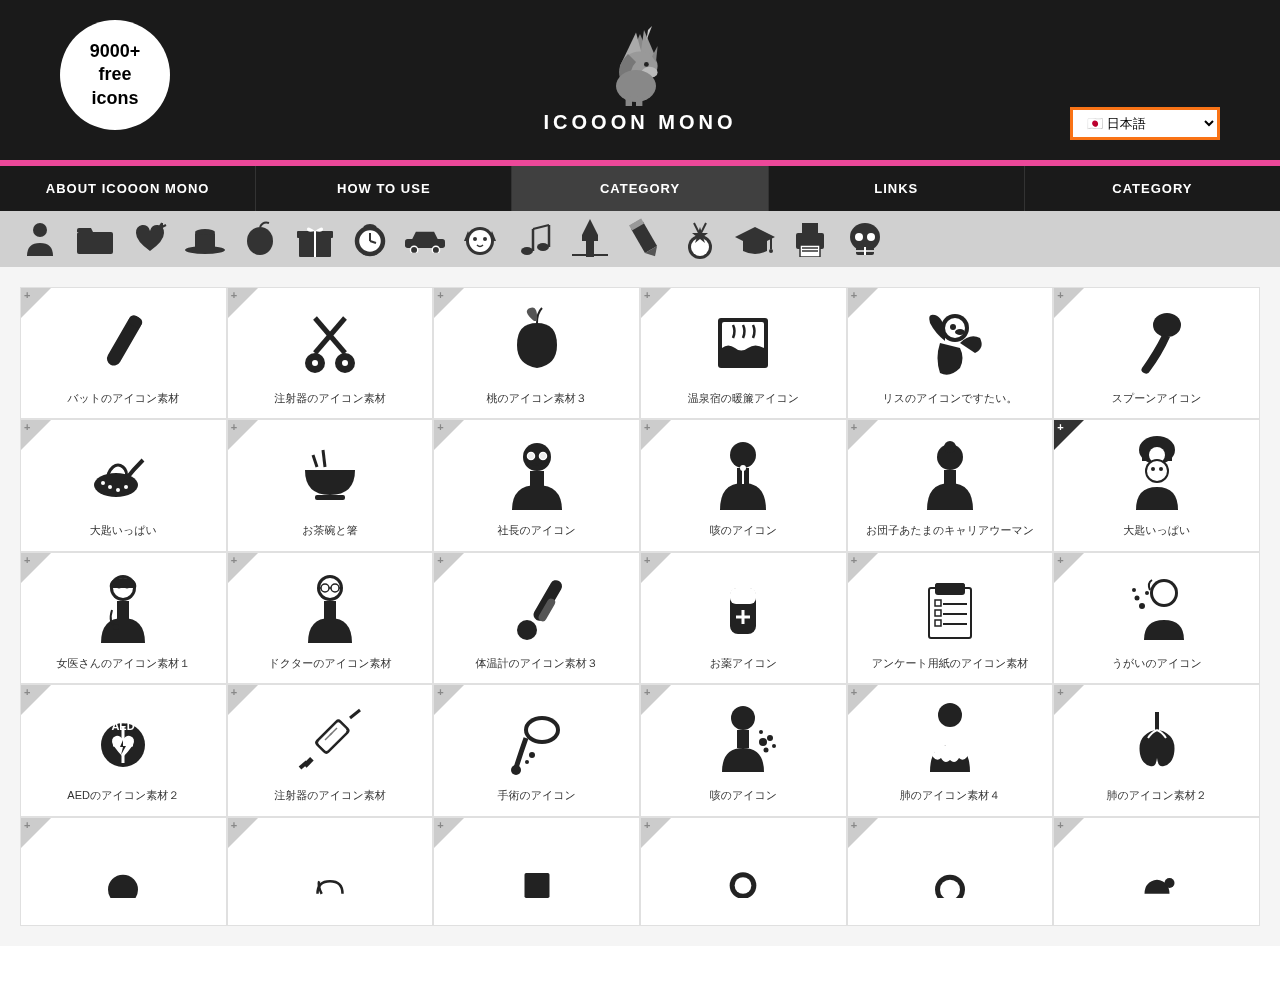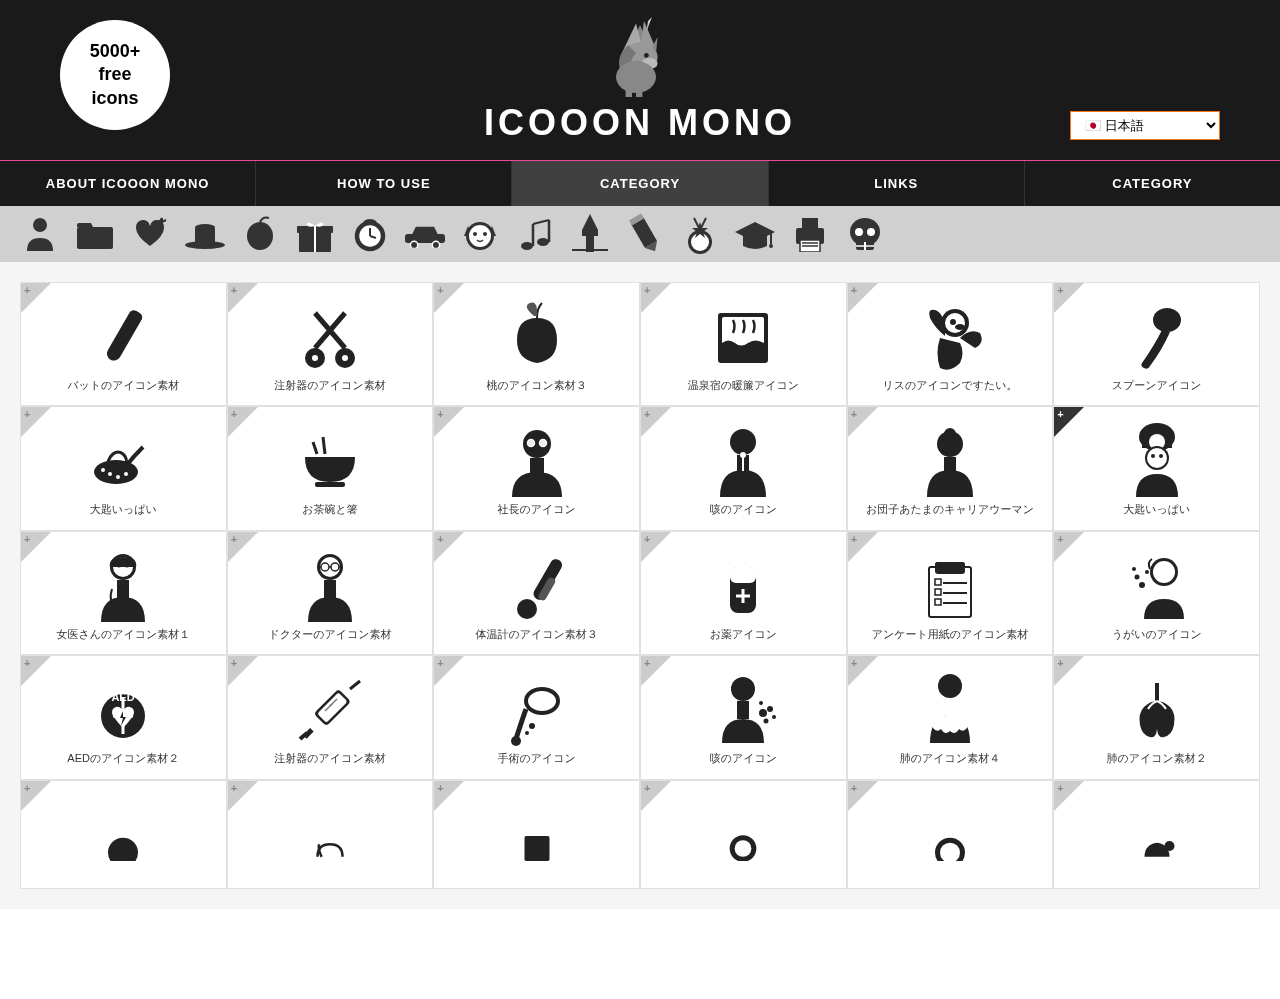--- a/index.html
+++ b/index.html
@@ -36,21 +36,21 @@
       display: flex;
       flex-direction: column;
       align-items: center;
     }
     .unicorn-svg {
       width: 100px;
       height: 80px;
     }
     .site-title {
       color: #fff;
-      font-size: 36px;
+      font-size: 20px;
       letter-spacing: 4px;
       font-weight: bold;
       margin-top: 5px;
     }
     .header-right {
       position: absolute;
       right: 60px;
       top: 30px;
       display: flex;
       align-items: center;
@@ -71,32 +71,32 @@
       color: #fff;
       font-size: 24px;
     }
     .lang-select-wrap {
       position: absolute;
       right: 60px;
       bottom: 20px;
     }
     .lang-select {
       background: #fff;
-      border: 1px solid #f97316;
+      border: 3px solid #f97316;
       padding: 5px 10px;
       font-size: 13px;
       cursor: pointer;
       width: 150px;
     }
 
     
     .nav {
       display: flex;
       background: #1a1a1a;
-      border-top: 1px solid #ec4899;
+      border-top: 6px solid #ec4899;
     }
     .nav-item {
       flex: 1;
       text-align: center;
       padding: 15px 10px;
       color: #fff;
       font-size: 13px;
       font-weight: bold;
       letter-spacing: 1px;
       cursor: pointer;
@@ -174,29 +174,30 @@
       display: flex;
       align-items: center;
       justify-content: center;
       font-size: 60px;
       text-align: center;
     }
     .icon-label {
       font-size: 11px;
       color: #333;
       text-align: right;
+      margin-top: 8px;
       line-height: 1.4;
     }
   </style>
 </head>
 <body>
 
 <div class="header">
   <div class="logo-circle">
-    <span>5000+</span>
+    <span>9000+</span>
     <span>free</span>
     <span>icons</span>
   </div>
   <div class="header-center">
 
     <svg class="unicorn-svg" viewBox="0 0 120 100" xmlns="http://www.w3.org/2000/svg">
 
       <polygon points="60,10 45,45 75,45" fill="#888"></polygon>
       <polygon points="55,8 35,50 65,45" fill="#aaa"></polygon>
       <polygon points="65,5 80,40 60,40" fill="#999"></polygon>

